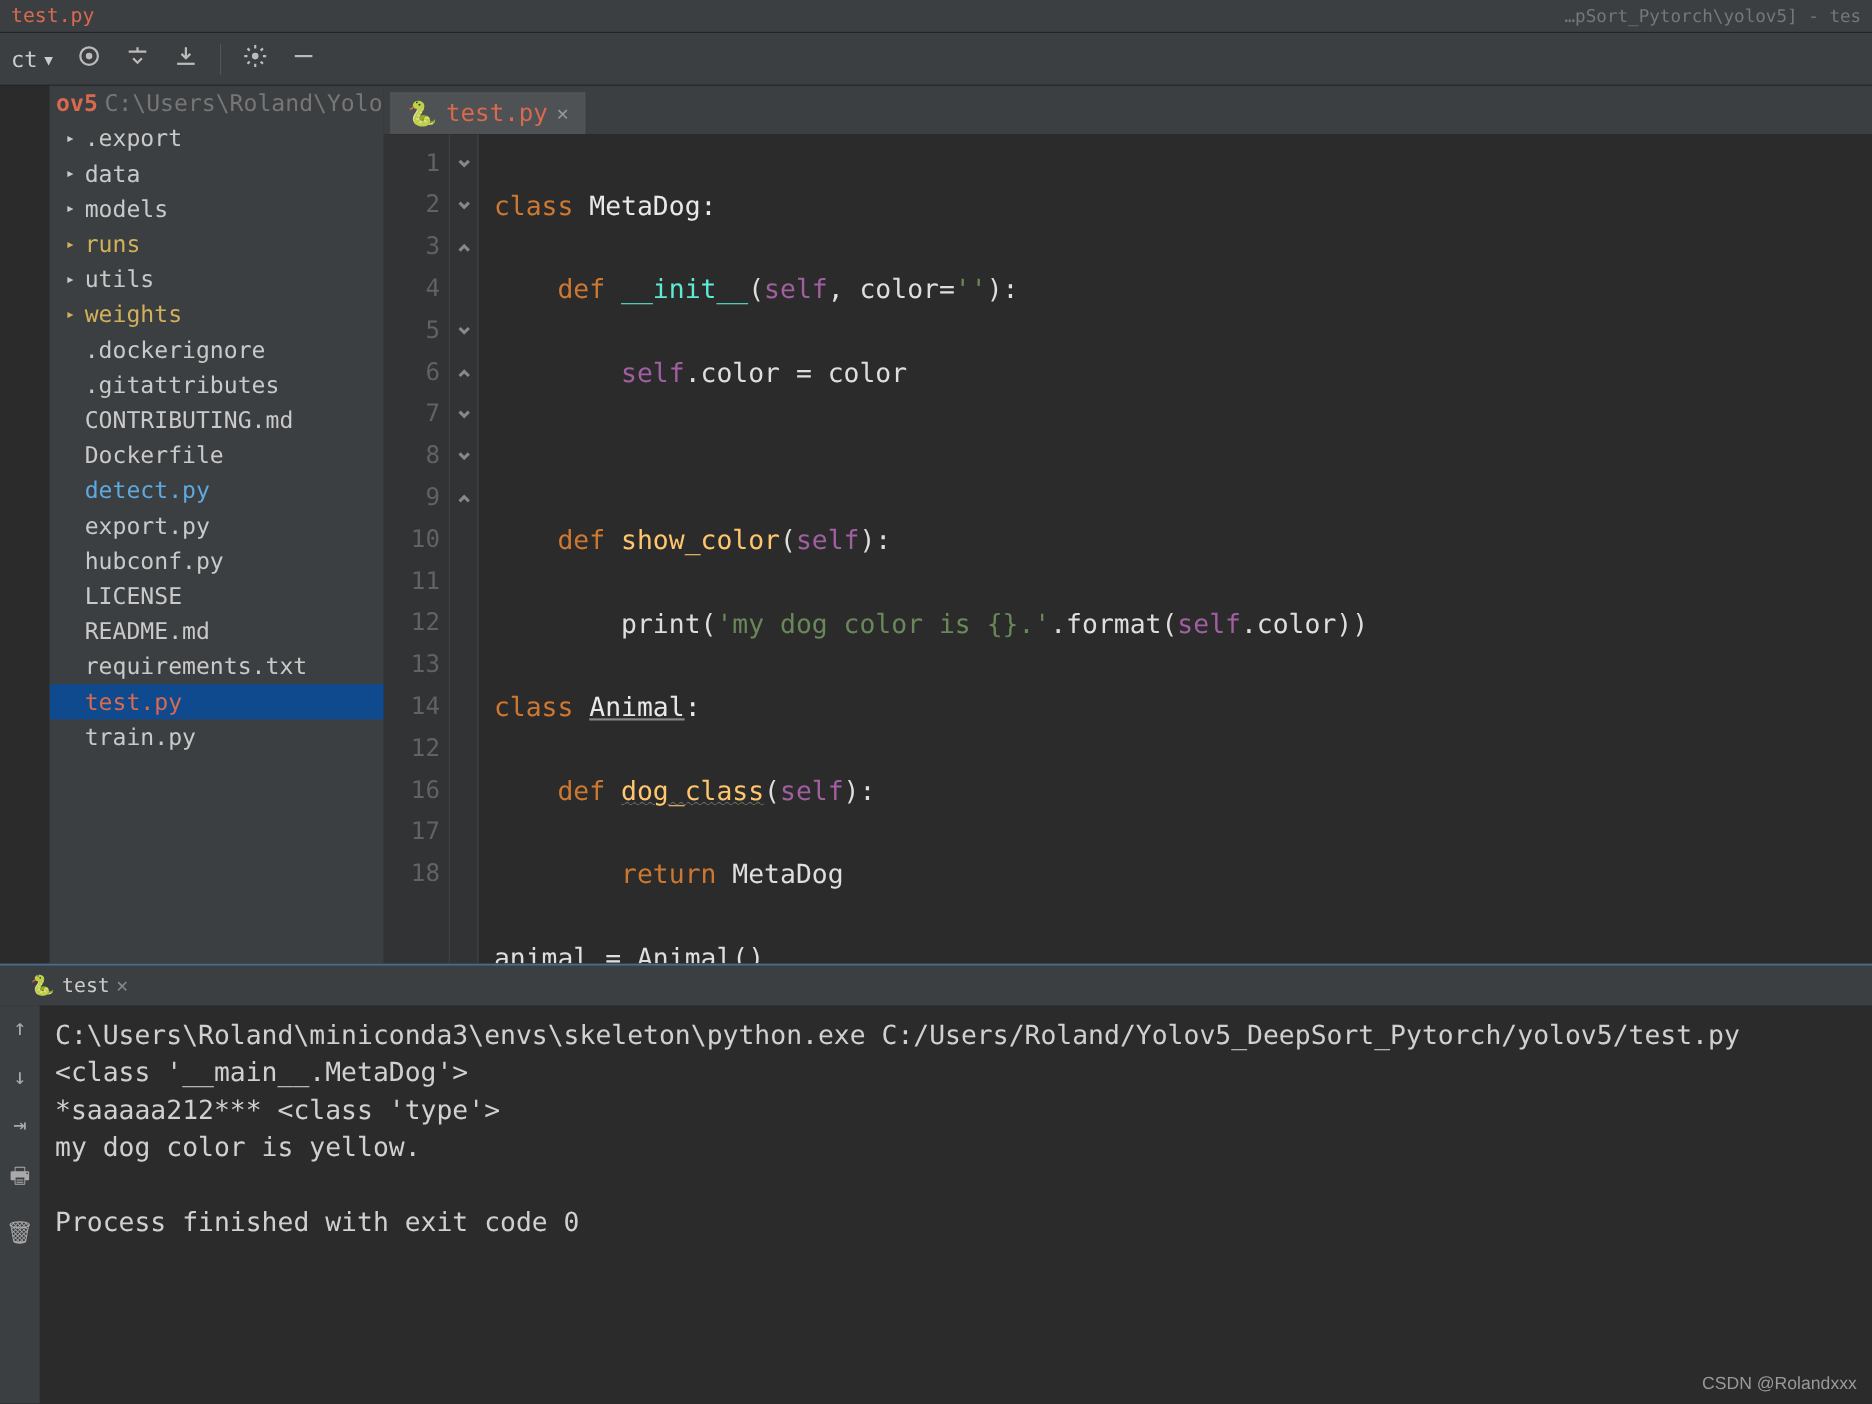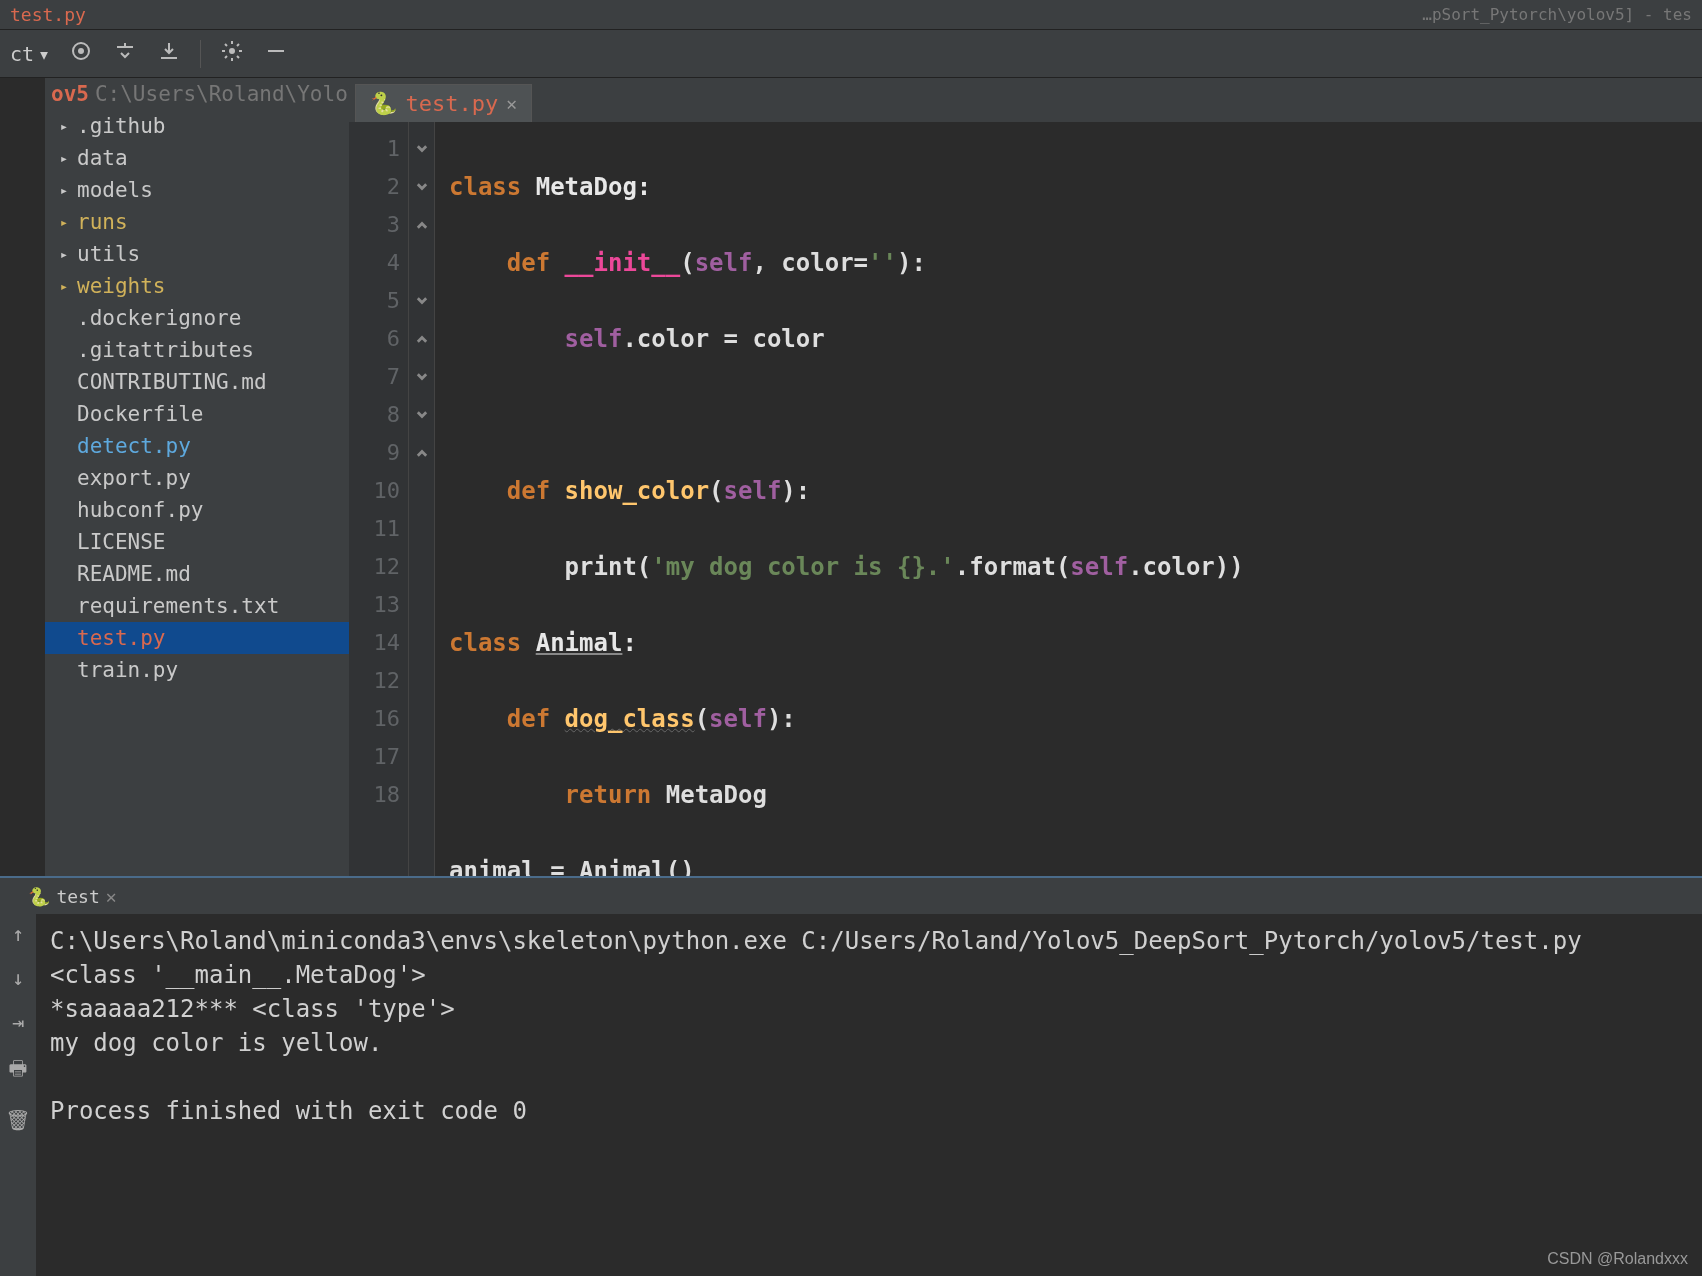--- a/index.html
+++ b/index.html
@@ -128,26 +128,25 @@
     border-right:1px solid #444;
   }
   .fold-col div { height:38px; display:flex; align-items:center; justify-content:center;}
   .fold-col svg { width:14px; height:14px; stroke:#888; fill:none; stroke-width:2;}
   .code {
     flex:1;
     padding:8px 0 8px 14px;
     white-space:pre;
     color:#dedede;
     overflow:hidden;
-    font-weight:bold;
   }
   .code-line { height:38px; }
   .kw { color:#cc7832; }
   .fn { color:#ffc66d; }
-  .dunder { color:#ec4899; }
+  .dunder { color:#5eead4; }
   .slf { color:#a05fa0; }
   .str { color:#6a8759; }
   .und { text-decoration:underline wavy #666; text-decoration-thickness:1px;}
   .und2 { text-decoration:underline #888; }
   .defc { color:#e8e8e8; }
 
   .terminal-wrap {
     height:400px;
     background:#2b2b2b;
     border-top:2px solid #4a6b8a;
@@ -252,21 +251,21 @@
 <div class="main-row">
 
   <div class="project-tree">
     <div class="tree-header">
       <span class="proj">ov5</span>
       <span class="path">C:\Users\Roland\Yolov5_De</span>
     </div>
     <div class="tree-items" id="tree-items">
         <div class="tree-item">
           <span class="fi">▸</span>
-          <span>.github</span>
+          <span>.export</span>
         </div>
         <div class="tree-item">
           <span class="fi">▸</span>
           <span>data</span>
         </div>
         <div class="tree-item">
           <span class="fi">▸</span>
           <span>models</span>
         </div>
         <div class="tree-item yellow">

